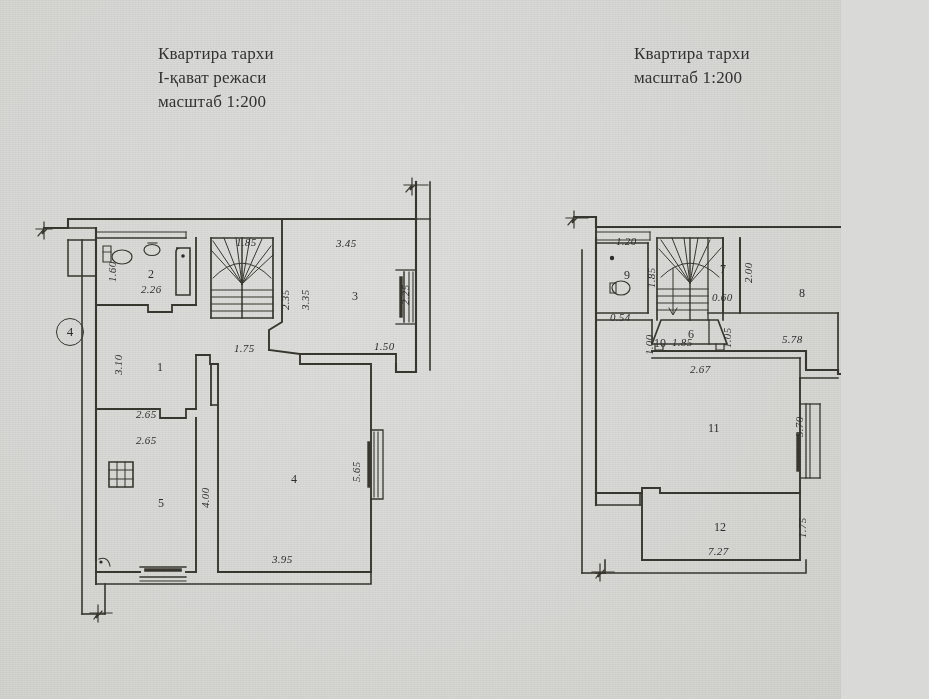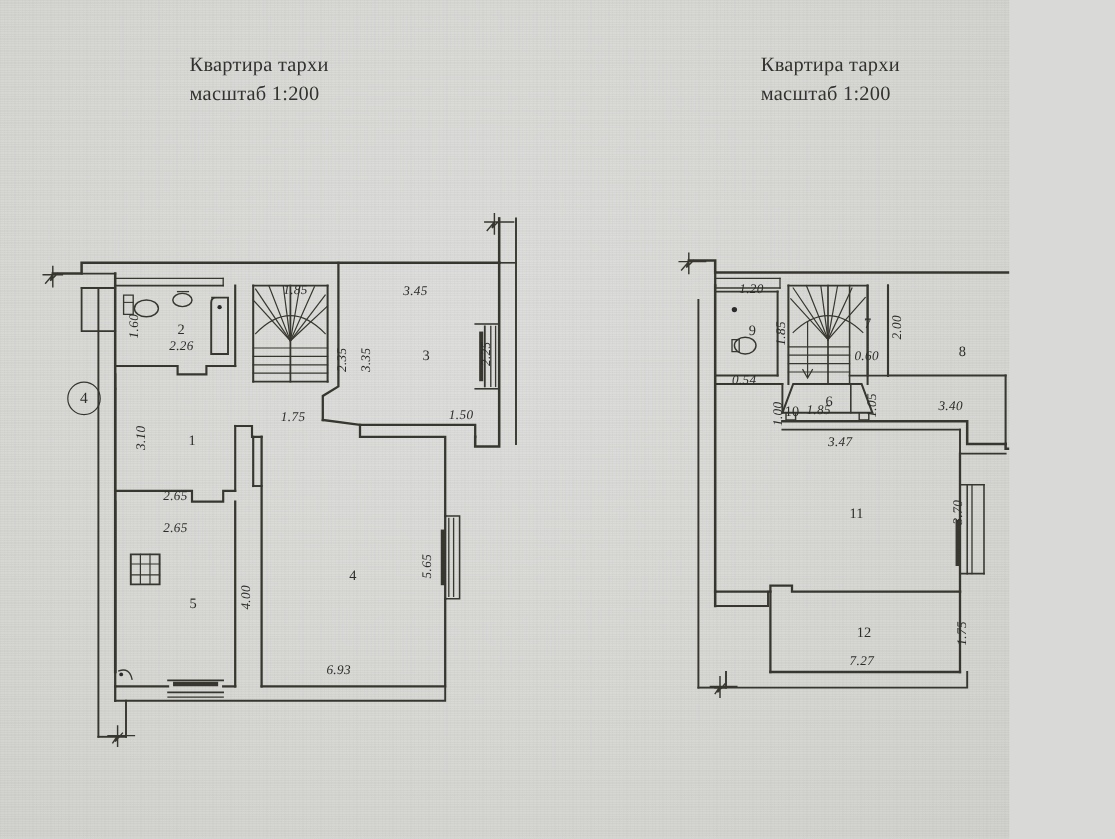--- a/index.html
+++ b/index.html
@@ -74,20 +74,21 @@
     background: transparent;
   }
 </style>
 </head>
 <body>
 
 <div id="page">
 
   <div class="title-block" id="title-left">
     <span class="tline">Квартира тархи</span>
+    <span class="tline">I-қават режаси</span>
     <span class="tline">масштаб 1:200</span>
   </div>
 
   <div class="title-block" id="title-right">
     <span class="tline">Квартира тархи</span>
     <span class="tline">масштаб 1:200</span>
   </div>
 
   <svg class="plan-svg" viewBox="0 0 929 699">
     <g fill="none" stroke="#37372f" stroke-linecap="square" stroke-linejoin="miter">
@@ -338,41 +339,41 @@
     <div class="dim-label vert" style="left:299px; top:310px;">3.35</div>
     <div class="dim-label vert" style="left:279px; top:310px;">2.35</div>
     <div class="dim-label vert" style="left:399px; top:305px;">2.25</div>
     <div class="dim-label" style="left:374px; top:340px;">1.50</div>
     <div class="dim-label" style="left:234px; top:342px;">1.75</div>
     <div class="dim-label vert" style="left:112px; top:375px;">3.10</div>
     <div class="dim-label" style="left:136px; top:408px;">2.65</div>
     <div class="dim-label" style="left:136px; top:434px;">2.65</div>
     <div class="dim-label vert" style="left:199px; top:508px;">4.00</div>
     <div class="dim-label vert" style="left:350px; top:482px;">5.65</div>
-    <div class="dim-label" style="left:272px; top:553px;">6.93</div>
+    <div class="dim-label" style="left:272px; top:553px;">3.95</div>
   </div>
 
   <div>
     <div class="room-num" style="left:688px; top:327px;">6</div>
     <div class="room-num" style="left:720px; top:262px;">7</div>
     <div class="room-num" style="left:799px; top:286px;">8</div>
     <div class="room-num" style="left:624px; top:268px;">9</div>
     <div class="room-num" style="left:618px; top:336px;margin-left:36px;">10</div>
     <div class="room-num" style="left:708px; top:421px;">11</div>
     <div class="room-num" style="left:714px; top:520px;">12</div>
 
     <div class="dim-label" style="left:616px; top:235px;text-align:center;">1.20</div>
     <div class="dim-label vert" style="left:645px; top:288px;">1.85</div>
     <div class="dim-label vert" style="left:742px; top:283px;">2.00</div>
     <div class="dim-label" style="left:712px; top:291px;">0.60</div>
     <div class="dim-label vert" style="left:870px; top:302px;">3.20</div>
     <div class="dim-label" style="left:610px; top:311px;">0.54</div>
     <div class="dim-label vert" style="left:643px; top:355px;">1.00</div>
     <div class="dim-label" style="left:672px; top:336px;">1.85</div>
     <div class="dim-label vert" style="left:721px; top:348px;">1.05</div>
-    <div class="dim-label" style="left:782px; top:333px;">3.40</div>
-    <div class="dim-label" style="left:690px; top:363px;">3.47</div>
+    <div class="dim-label" style="left:782px; top:333px;">5.78</div>
+    <div class="dim-label" style="left:690px; top:363px;">2.67</div>
     <div class="dim-label vert" style="left:793px; top:437px;">3.70</div>
     <div class="dim-label vert" style="left:796px; top:538px;">1.75</div>
     <div class="dim-label" style="left:708px; top:545px;">7.27</div>
   </div>
 
 </div>
 
 </body></html>

